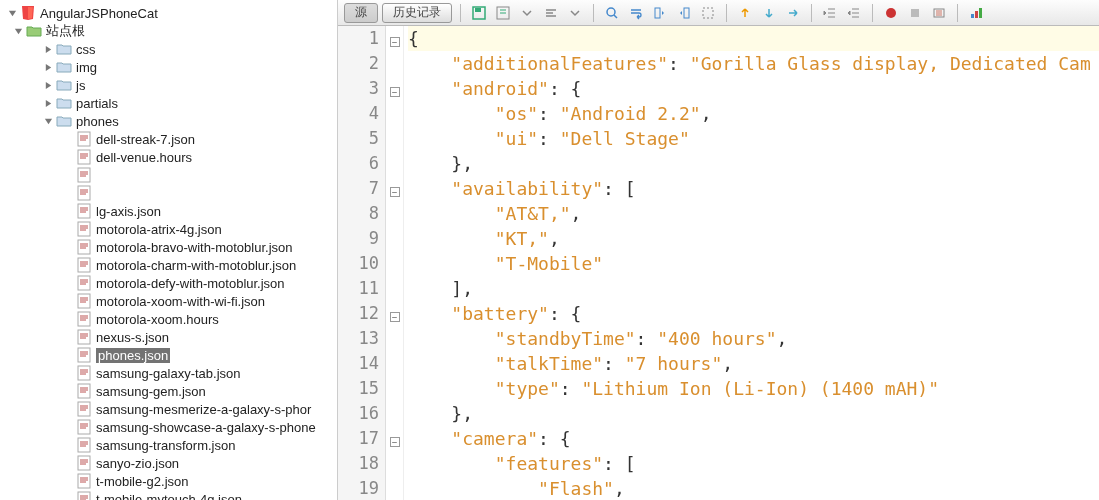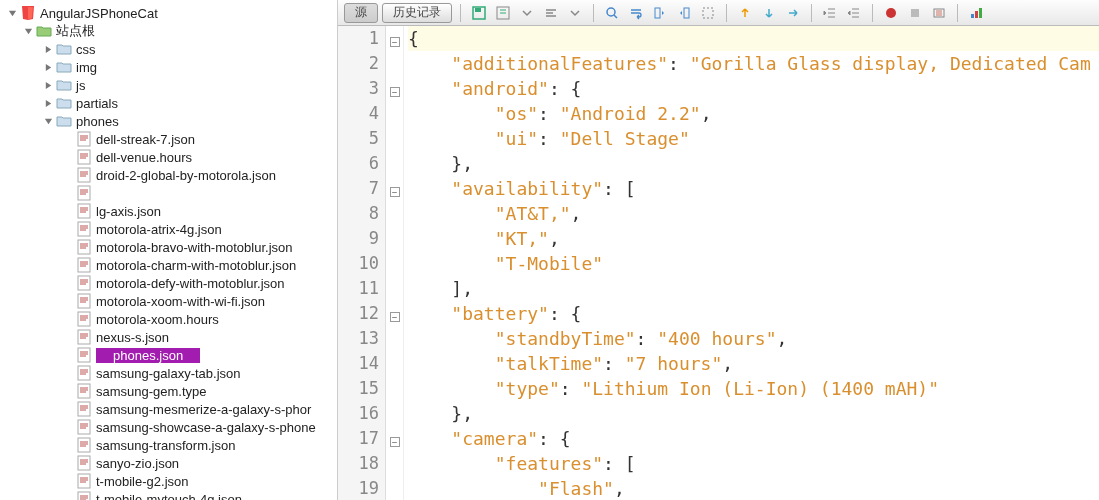--- a/index.html
+++ b/index.html
@@ -6,22 +6,22 @@
 body { font-family:"Helvetica Neue",Arial,sans-serif; font-size:13px; color:#333; background:#fff; width:1099px; height:500px; overflow:hidden; display:flex; }
 .sidebar { width:338px; height:500px; border-right:1px solid #ccc; overflow-y:auto; background:#fff; position:relative; }
 .sidebar::-webkit-scrollbar { width:10px; }
 .sidebar::-webkit-scrollbar-thumb { background:#bbb; border-radius:5px; }
 .tree { padding:4px 0 20px 0; }
 .node { display:flex; align-items:center; height:18px; white-space:nowrap; cursor:default; }
 .tw { width:12px; height:12px; margin-right:2px; display:inline-flex; align-items:center; justify-content:center; }
 .tw svg { width:9px; height:9px; }
 .ico { width:16px; height:16px; margin-right:4px; display:inline-flex; align-items:center; justify-content:center; }
 .lbl { font-size:13px; color:#222; }
-.sel .lbl { background:#a21caf; color:#fff; padding:0 17px; }
-.ind0 { padding-left:6px; } .ind1 { padding-left:22px; } .ind2 { padding-left:42px; } .ind3 { padding-left:62px; }
+.sel .lbl { background:#737373; color:#fff; padding:0 2px; }
+.ind0 { padding-left:6px; } .ind1 { padding-left:12px; } .ind2 { padding-left:42px; } .ind3 { padding-left:62px; }
 .editor { flex:1; display:flex; flex-direction:column; background:#fff; }
 .toolbar { height:26px; background:linear-gradient(#fdfdfd,#e8e8e8); border-bottom:1px solid #bbb; display:flex; align-items:center; padding:0 6px; gap:4px; }
 .tbtn { height:20px; padding:0 10px; font-size:12px; background:linear-gradient(#fff,#ddd); border:1px solid #999; border-radius:3px; cursor:pointer; color:#444; }
 .tbtn.active { background:linear-gradient(#ddd,#ccc); }
 .tsep { width:1px; height:18px; background:#bbb; margin:0 4px; }
 .ticn { width:20px; height:20px; display:inline-flex; align-items:center; justify-content:center; cursor:pointer; border-radius:2px; }
 .ticn svg { width:16px; height:16px; }
 .code-area { flex:1; display:flex; overflow:hidden; font-family:"Menlo","Consolas",monospace; font-size:18px; }
 .gutter { width:48px; background:#f5f5f5; border-right:1px solid #ddd; text-align:right; padding-right:6px; color:#888; line-height:25px; font-size:17px; }
 .foldcol { width:18px; background:#fff; border-right:1px solid #eee; line-height:25px; text-align:center; }
@@ -150,21 +150,20 @@
         <span class="lbl">dell-venue.hours</span>
       </div>
       <div class="node ind3">
         <span class="tw"></span>
         <span class="ico">
           <svg viewBox="0 0 16 16">
             <rect x="2" y="1" width="12" height="14" fill="#fff" stroke="#aaa"></rect>
             <path d="M4 5h8M4 7h8M4 9h6" stroke="#b55" stroke-width="1"></path>
           </svg>
         </span>
-        <span class="lbl">droid-2-global-by-motorola.json</span>
       </div>
       <div class="node ind3">
         <span class="tw"></span>
         <span class="ico">
           <svg viewBox="0 0 16 16">
             <rect x="2" y="1" width="12" height="14" fill="#fff" stroke="#aaa"></rect>
             <path d="M4 5h8M4 7h8M4 9h6" stroke="#b55" stroke-width="1"></path>
           </svg>
         </span>
       </div>
@@ -269,21 +268,21 @@
         <span class="lbl">samsung-galaxy-tab.json</span>
       </div>
       <div class="node ind3">
         <span class="tw"></span>
         <span class="ico">
           <svg viewBox="0 0 16 16">
             <rect x="2" y="1" width="12" height="14" fill="#fff" stroke="#aaa"></rect>
             <path d="M4 5h8M4 7h8M4 9h6" stroke="#b55" stroke-width="1"></path>
           </svg>
         </span>
-        <span class="lbl">samsung-gem.type</span>
+        <span class="lbl">samsung-gem.json</span>
       </div>
       <div class="node ind3">
         <span class="tw"></span>
         <span class="ico">
           <svg viewBox="0 0 16 16">
             <rect x="2" y="1" width="12" height="14" fill="#fff" stroke="#aaa"></rect>
             <path d="M4 5h8M4 7h8M4 9h6" stroke="#b55" stroke-width="1"></path>
           </svg>
         </span>
         <span class="lbl">samsung-mesmerize-a-galaxy-s-phor</span>

